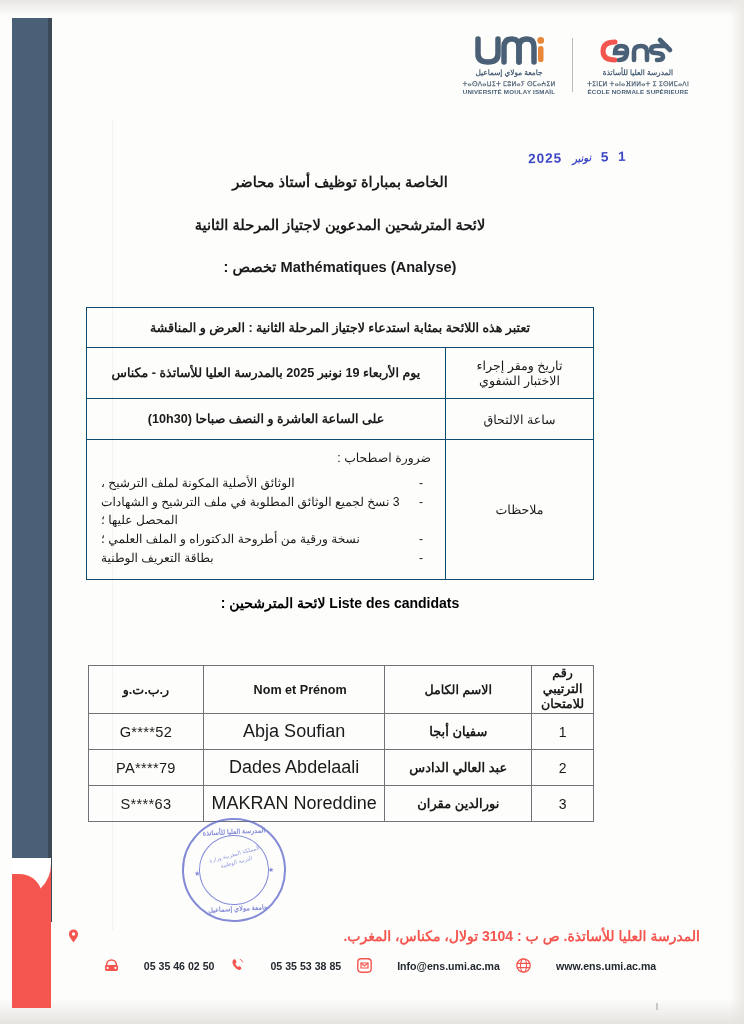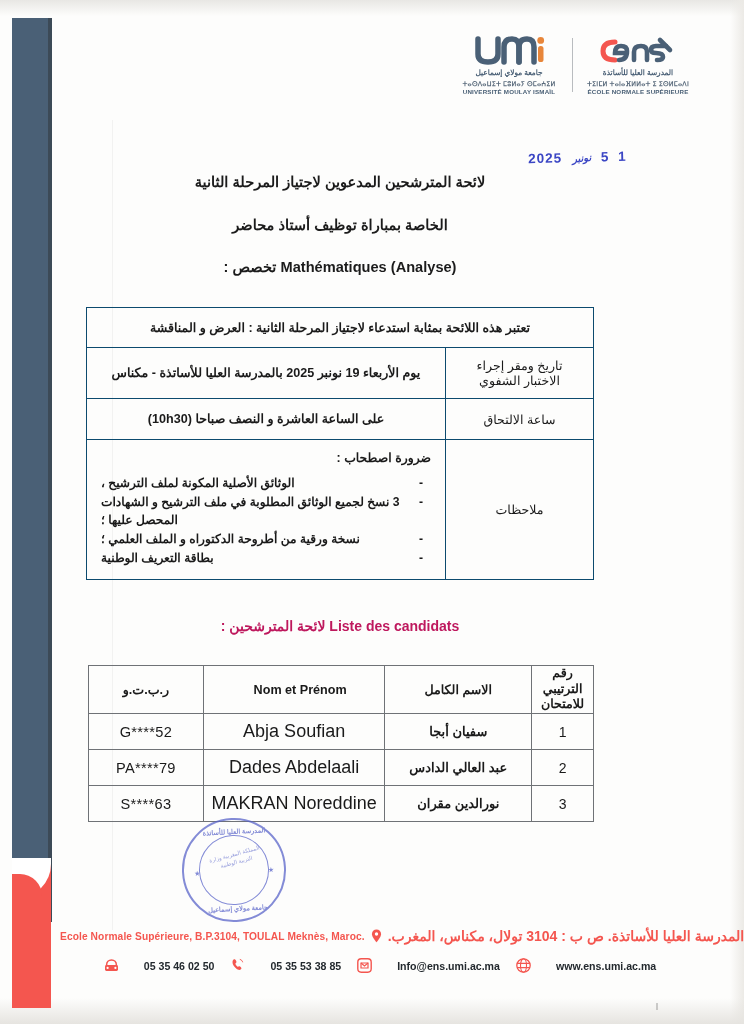--- a/index.html
+++ b/index.html
@@ -184,21 +184,21 @@
     width: 148px;
     text-align: center;
     font-weight: normal;
     font-size: 12.2px;
   }
   .info-value {
     text-align: center;
     font-weight: bold;
     line-height: 1.6;
   }
-  .info-value.notes { text-align: right; font-weight: bold; padding: 9px 14px 11px 14px !important; }
+  .info-value.notes { text-align: right; font-weight: normal; padding: 9px 14px 11px 14px !important; }
   .notes-head { margin-bottom: 5px; font-size: 12.4px; }
   .notes-list { list-style: none; direction: rtl; }
   .notes-list li {
     font-size: 12.2px;
     line-height: 1.48;
     text-align: left;
     padding-right: 26px;
     position: relative;
     margin-bottom: 1px;
   }
@@ -206,27 +206,27 @@
     content: "-";
     position: absolute;
     right: 8px;
     top: 0;
   }
 
   
   .cand-heading {
     position: absolute;
     left: 86px;
-    top: 618px;
+    top: 595px;
     width: 508px;
     text-align: center;
     direction: rtl;
     font-size: 14px;
     font-weight: bold;
-    color: #be185d;
+    color: #000000;
   }
   .cand-heading .latin { direction: ltr; unicode-bidi: embed; }
 
   
   .cand-table {
     position: absolute;
     left: 88px;
     top: 665px;
     width: 506px;
     border-collapse: collapse;
@@ -393,22 +393,22 @@
 
   </div>
 
   <div class="date-stamp">
     <span class="dd">1 5</span>
     <span class="mon">نونبر</span>
     <span>2025</span>
   </div>
 
   <div class="title-wrap">
+    <div class="title-line">الخاصة بمباراة توظيف أستاذ محاضر</div>
     <div class="title-line">لائحة المترشحين المدعوين لاجتياز المرحلة الثانية</div>
-    <div class="title-line">الخاصة بمباراة توظيف أستاذ محاضر</div>
     <div class="title-spec">
       <span class="latin">Mathématiques (Analyse)</span>
       <span>تخصص :</span>
     </div>
   </div>
 
   <table class="info-table">
     <tbody>
       <tr>
         <td class="info-banner" colspan="2">تعتبر هذه اللائحة بمثابة استدعاء لاجتياز المرحلة الثانية : العرض و المناقشة</td>
@@ -480,21 +480,20 @@
     <div class="stamp-txt-top">المدرسة العليا للأساتذة</div>
     <div class="stamp-core">المملكة المغربية وزارة التربية الوطنية</div>
     <div class="stamp-txt-bot">جامعة مولاي إسماعيل</div>
     <div class="stamp-star star-l">★</div>
     <div class="stamp-star star-r">★</div>
   </div>
 
   <div class="footer">
 
     <div class="footer-line1">
-      <span class="footer-fr">Ecole Normale Supérieure, B.P.3104, TOULAL Meknès, Maroc.</span>
       <span class="ficon pin-icon">
         <svg width="11" height="14" viewBox="0 0 11 14">
           <path d="M5.5 0.6C2.9 0.6 0.9 2.6 0.9 5.1c0 3.2 4.6 8.3 4.6 8.3s4.6-5.1 4.6-8.3C10.1 2.6 8.1 0.6 5.5 0.6z" fill="#f4564f"></path>
           <circle cx="5.5" cy="5" r="1.7" fill="#fff"></circle>
         </svg>
       </span>
       <span class="footer-ar">المدرسة العليا للأساتذة. ص ب : 3104 تولال، مكناس، المغرب.</span>
     </div>
 
     <div class="footer-line2">

